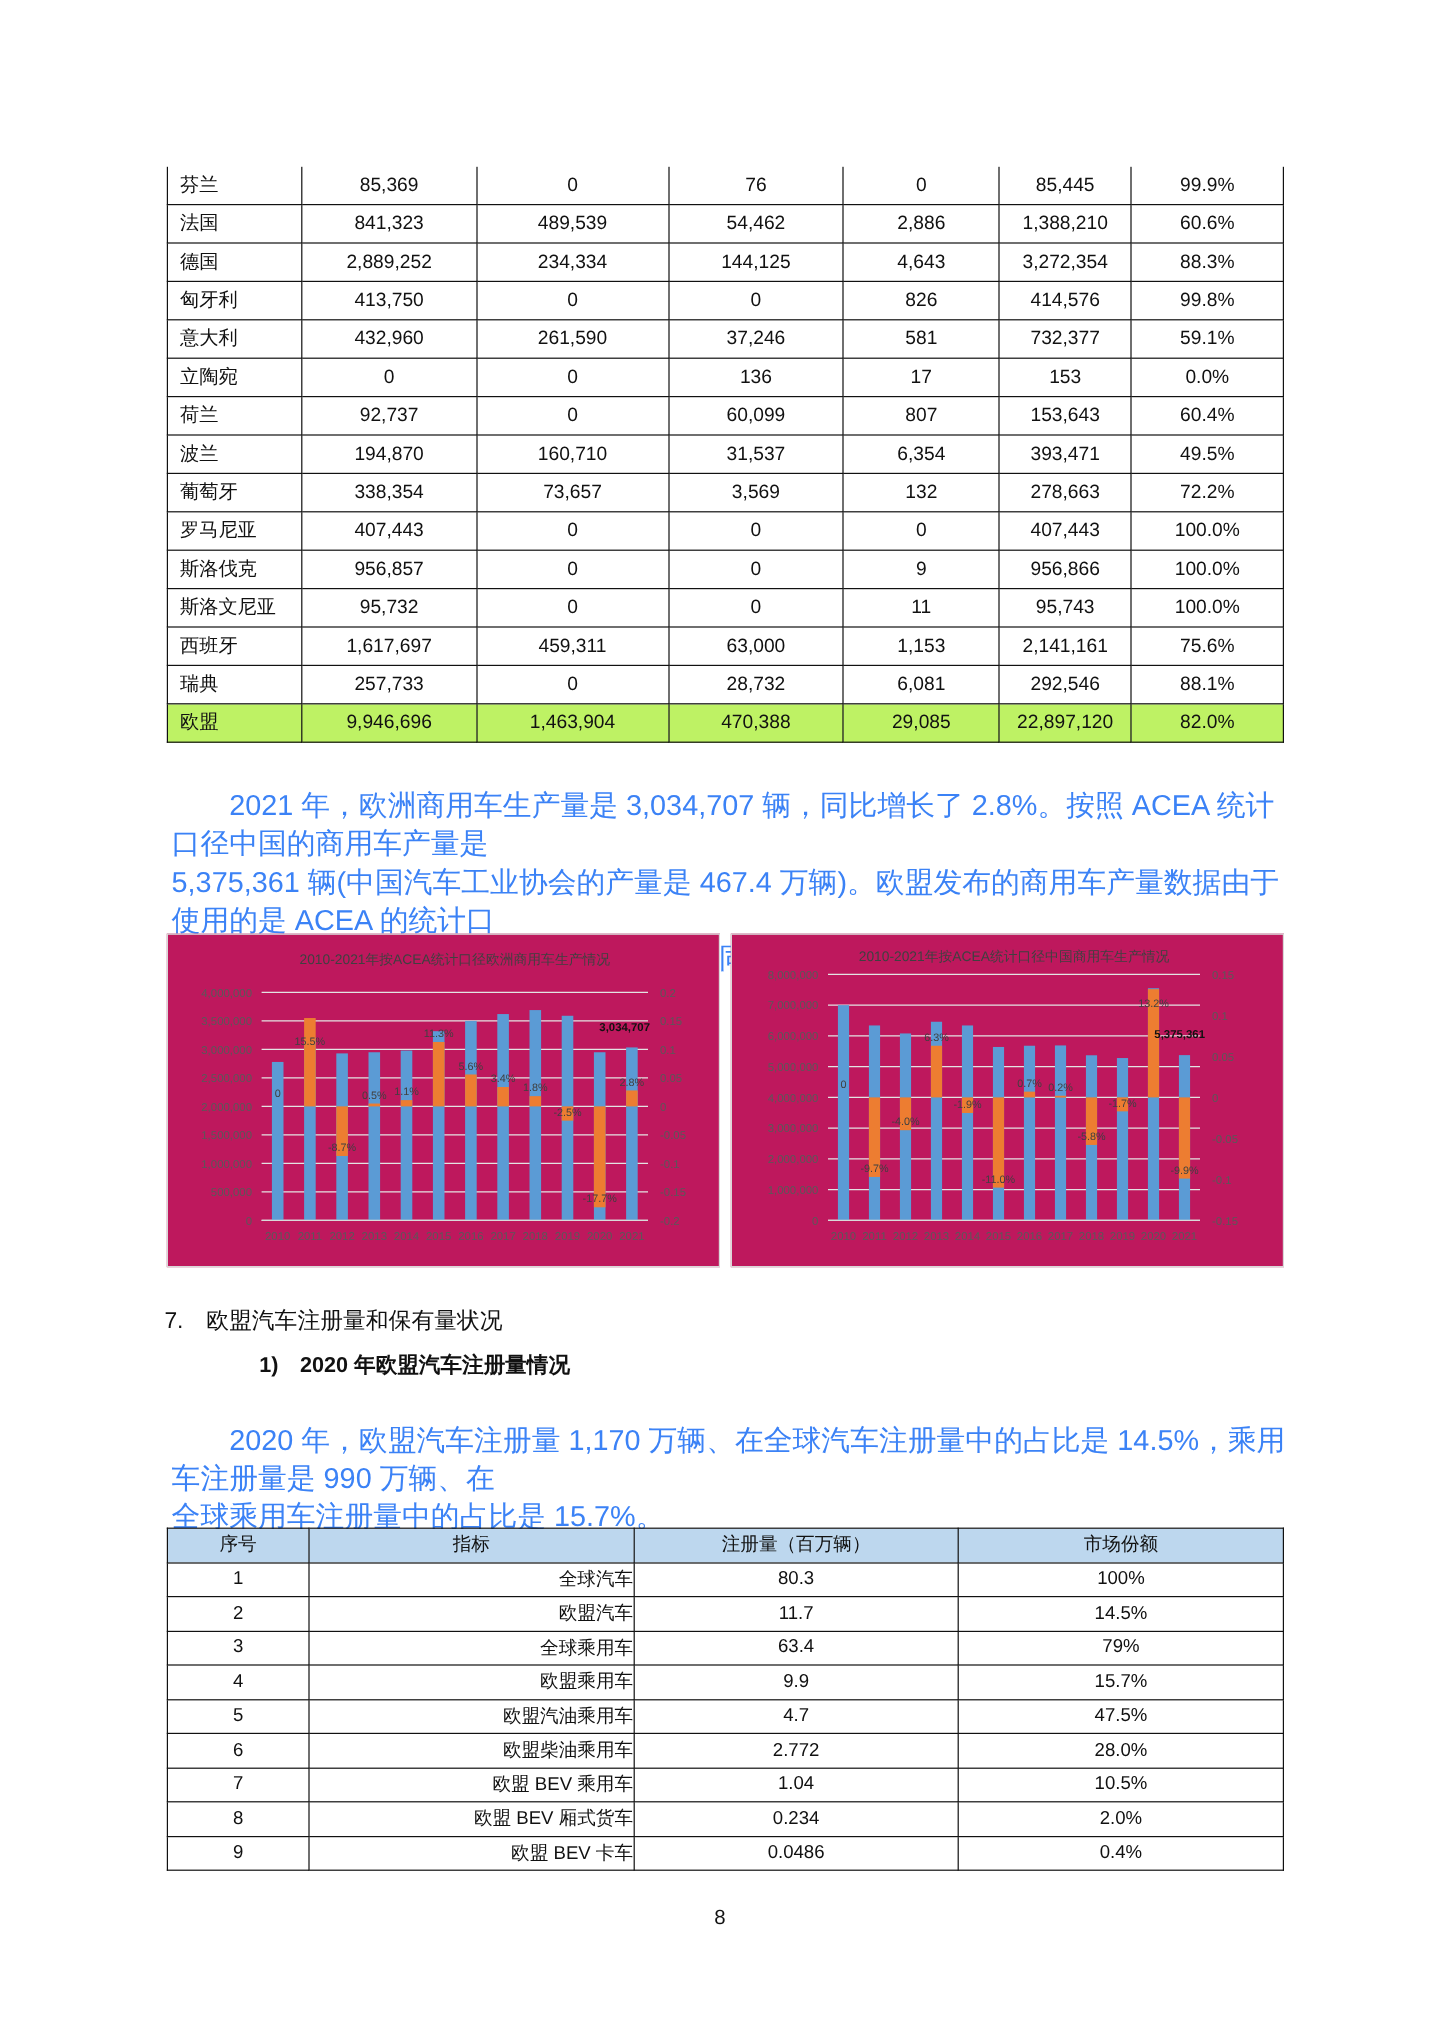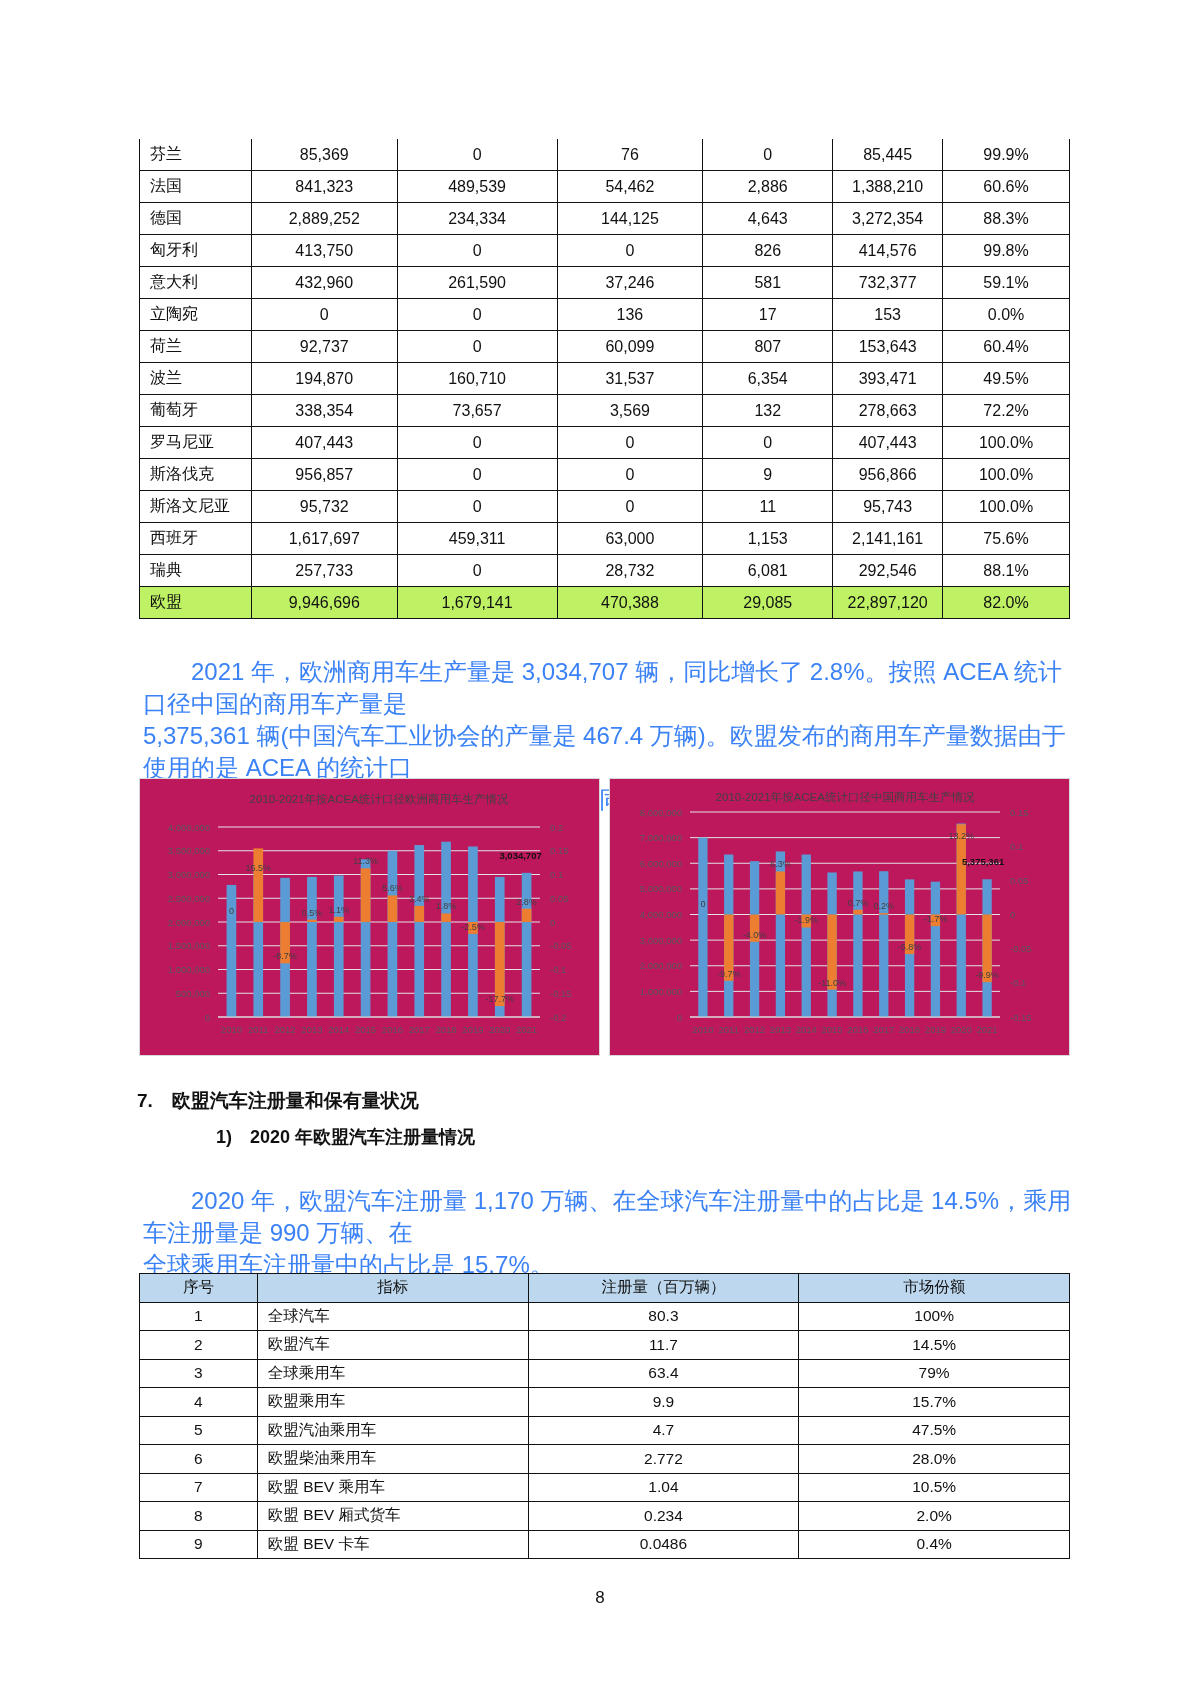--- a/index.html
+++ b/index.html
@@ -6,26 +6,26 @@
   body{width:1200px;height:1696px;position:relative;overflow:hidden;font-family:"Liberation Sans","DejaVu Sans",sans-serif;color:#111;}
   table{border-collapse:collapse;}
   #t1{position:absolute;left:139px;top:139px;width:931px;font-size:16px;}
   #t1 td{border:1.5px solid #111;height:31px;padding:0;text-align:center;}
   #t1 td.name{text-align:left;padding-left:10px;}
   #t1 tr.total td{background:#bef264;}
   #t1 tr.first td{border-top:none;}
   .para{position:absolute;left:143px;width:931px;font-size:24px;line-height:32px;color:#3b82f6;}
   .chart{position:absolute;top:778px;height:278px;border:1.5px solid #d8d8d8;background:#be185d;box-sizing:border-box;}
   .chart svg{position:absolute;left:0;top:0;}
-  .h1{position:absolute;left:137px;top:1088px;font-size:19px;font-weight:bold;}
+  .h1{position:absolute;left:137px;top:1088px;font-size:19px;font-weight:normal;}
   .h2{position:absolute;left:192px;top:1125px;font-size:18px;font-weight:bold;margin-left:24px;}
   #t2{position:absolute;left:139px;top:1273px;width:931px;font-size:15.5px;}
   #t2 td,#t2 th{border:1.5px solid #111;height:27.5px;padding:0;text-align:center;font-weight:normal;}
   #t2 th{background:#bdd7ee;}
-  #t2 td.ind{text-align:left;padding-left:10px;}
+  #t2 td.ind{text-align:right;padding-left:10px;}
   .pageno{position:absolute;left:0;width:1200px;top:1588px;text-align:center;font-size:17px;}
 </style>
 </head>
 <body>
 
 <table id="t1">
   <colgroup>
     <col style="width:112px">
       <col style="width:146px">
       <col style="width:160px">
@@ -157,21 +157,21 @@
         <td>257,733</td>
         <td>0</td>
         <td>28,732</td>
         <td>6,081</td>
         <td>292,546</td>
         <td>88.1%</td>
       </tr>
       <tr class="total">
         <td class="name">欧盟</td>
         <td>9,946,696</td>
-        <td>1,679,141</td>
+        <td>1,463,904</td>
         <td>470,388</td>
         <td>29,085</td>
         <td>22,897,120</td>
         <td>82.0%</td>
       </tr>
     </tbody>
 </table>
 
 <div class="para" style="top:656px;">
   <div>　　2021 年，欧洲商用车生产量是 3,034,707 辆，同比增长了 2.8%。按照 ACEA 统计口径中国的商用车产量是</div>

